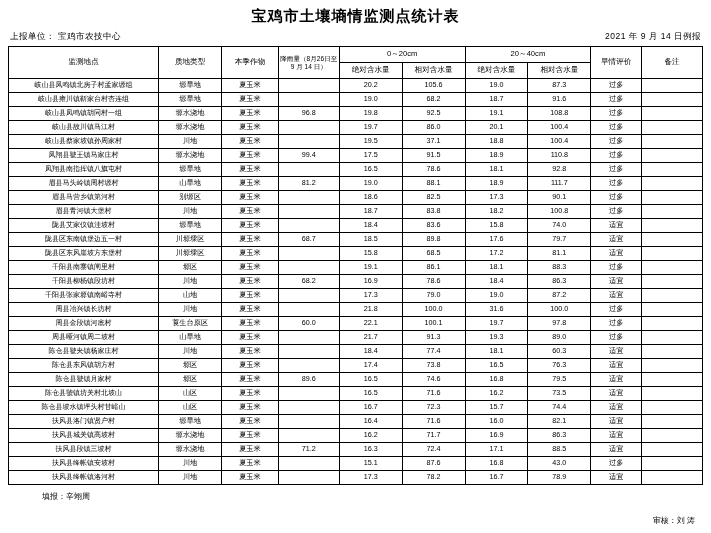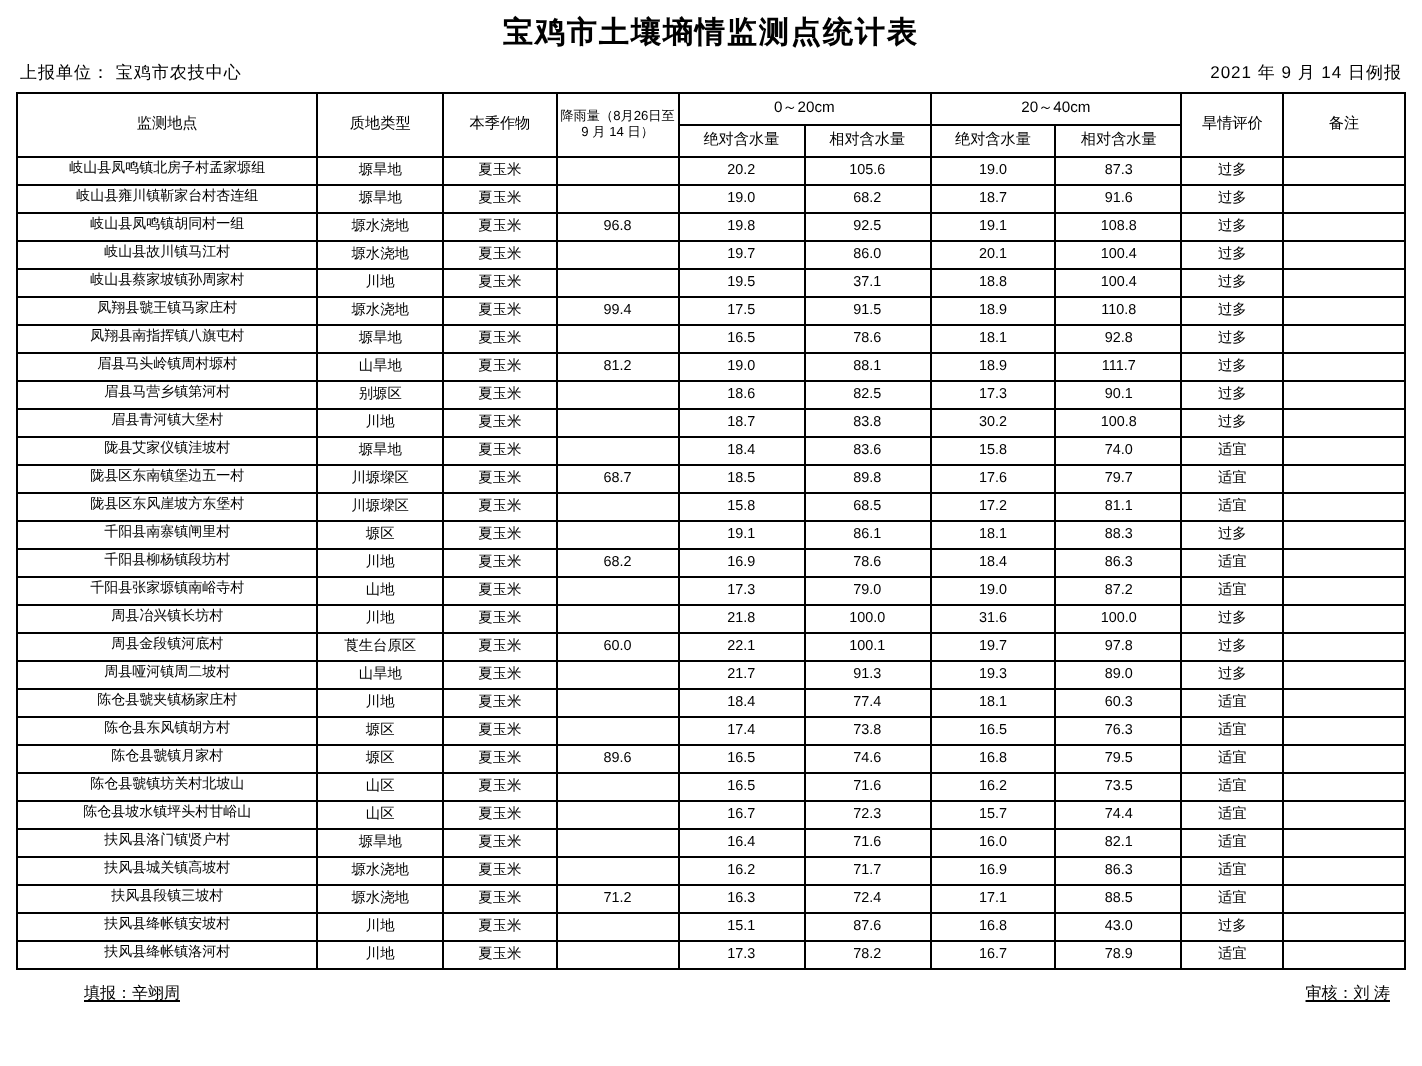--- a/index.html
+++ b/index.html
@@ -58,24 +58,23 @@
   td.site{
     font-size:7px;
     letter-spacing:0px;
   }
   td.num{font-family:"Liberation Sans","DejaVu Sans",sans-serif;font-size:7.2px;}
   .footer{
     display:flex;
     justify-content:space-between;
     font-size:8px;
     padding:6px 4px 0 4px;
-    text-decoration:underline;
   }
   .footer .fl{padding-left:30px;}
-  .footer .fr{padding-right:4px;}
+  .footer .fr{padding-right:4px;margin-top:24px;}
 </style>
 </head>
 <body>
 
 <div class="page">
 
   <div class="title">宝鸡市土壤墒情监测点统计表</div>
 
   <div class="subbar">
     <div class="left">
@@ -225,21 +224,21 @@
           <td>过多</td>
           <td></td>
         </tr>
         <tr>
           <td class="site">眉县青河镇大堡村</td>
           <td>川地</td>
           <td>夏玉米</td>
           <td class="num"></td>
           <td class="num">18.7</td>
           <td class="num">83.8</td>
-          <td class="num">30.2</td>
+          <td class="num">18.2</td>
           <td class="num">100.8</td>
           <td>过多</td>
           <td></td>
         </tr>
         <tr>
           <td class="site">陇县艾家仪镇洼坡村</td>
           <td>塬旱地</td>
           <td>夏玉米</td>
           <td class="num"></td>
           <td class="num">18.4</td>

